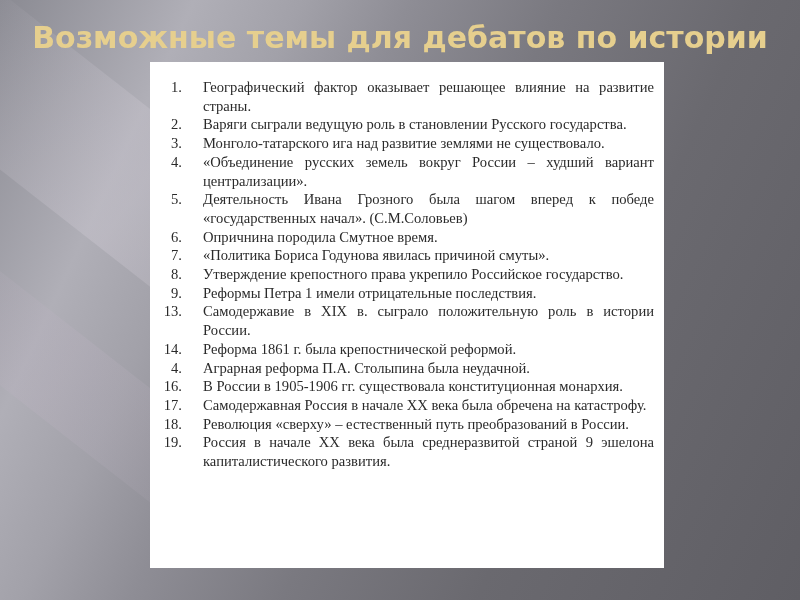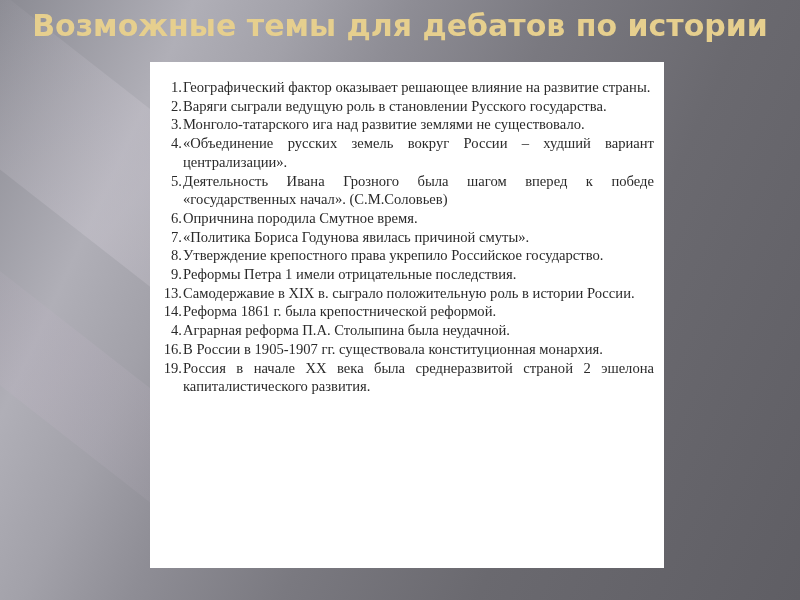--- a/index.html
+++ b/index.html
@@ -24,21 +24,21 @@
       transform: rotate(38deg);
     }
     .streak2 {
       left: -200px; top: 330px; width: 520px; height: 90px;
       background: linear-gradient(90deg, rgba(255,255,255,0) 0%, rgba(190,180,195,0.25) 50%, rgba(255,255,255,0) 100%);
       transform: rotate(38deg);
     }
     .title {
       position: absolute;
       left: 0;
-      top: 8px;
+      top: 20px;
       width: 800px;
       text-align: center;
       font-family: "DejaVu Sans", sans-serif;
       font-weight: bold;
       font-size: 30px;
       letter-spacing: 0px;
       color: #e6cf8e;
       white-space: nowrap;
     }
     .panel {
@@ -67,20 +67,21 @@
     .topic-num {
       width: 33px;
       flex: 0 0 33px;
       text-align: right;
       padding-right: 1px;
       box-sizing: border-box;
     }
     .topic-text {
       flex: 1;
       text-align: justify;
+      margin-left: 20px;
     }
   </style>
 </head>
 <body>
 
 <div class="streak streak1"></div>
 <div class="streak streak2"></div>
 
 <h1 class="title" style="margin:0;">Возможные темы для дебатов по истории</h1>
 
@@ -129,20 +130,28 @@
     <li class="topic">
         <span class="topic-num">14.</span>
         <span class="topic-text">Реформа 1861 г. была крепостнической реформой.</span>
       </li>
     <li class="topic">
         <span class="topic-num">4.</span>
         <span class="topic-text">Аграрная реформа П.А. Столыпина была неудачной.</span>
       </li>
     <li class="topic">
         <span class="topic-num">16.</span>
-        <span class="topic-text">В России в 1905-1907 гг. существовала конституционная монархия.</span>
+        <span class="topic-text">В России в 1905-1906 гг. существовала конституционная монархия.</span>
+      </li>
+    <li class="topic">
+        <span class="topic-num">17.</span>
+        <span class="topic-text">Самодержавная Россия в начале XX века была обречена на катастрофу.</span>
+      </li>
+    <li class="topic">
+        <span class="topic-num">18.</span>
+        <span class="topic-text">Революция «сверху» – естественный путь преобразований в России.</span>
       </li>
     <li class="topic">
         <span class="topic-num">19.</span>
-        <span class="topic-text">Россия в начале XX века была среднеразвитой страной 2 эшелона капиталистического развития.</span>
+        <span class="topic-text">Россия в начале XX века была среднеразвитой страной 9 эшелона капиталистического развития.</span>
       </li>
   </ol>
 </div>
 
 </body></html>

